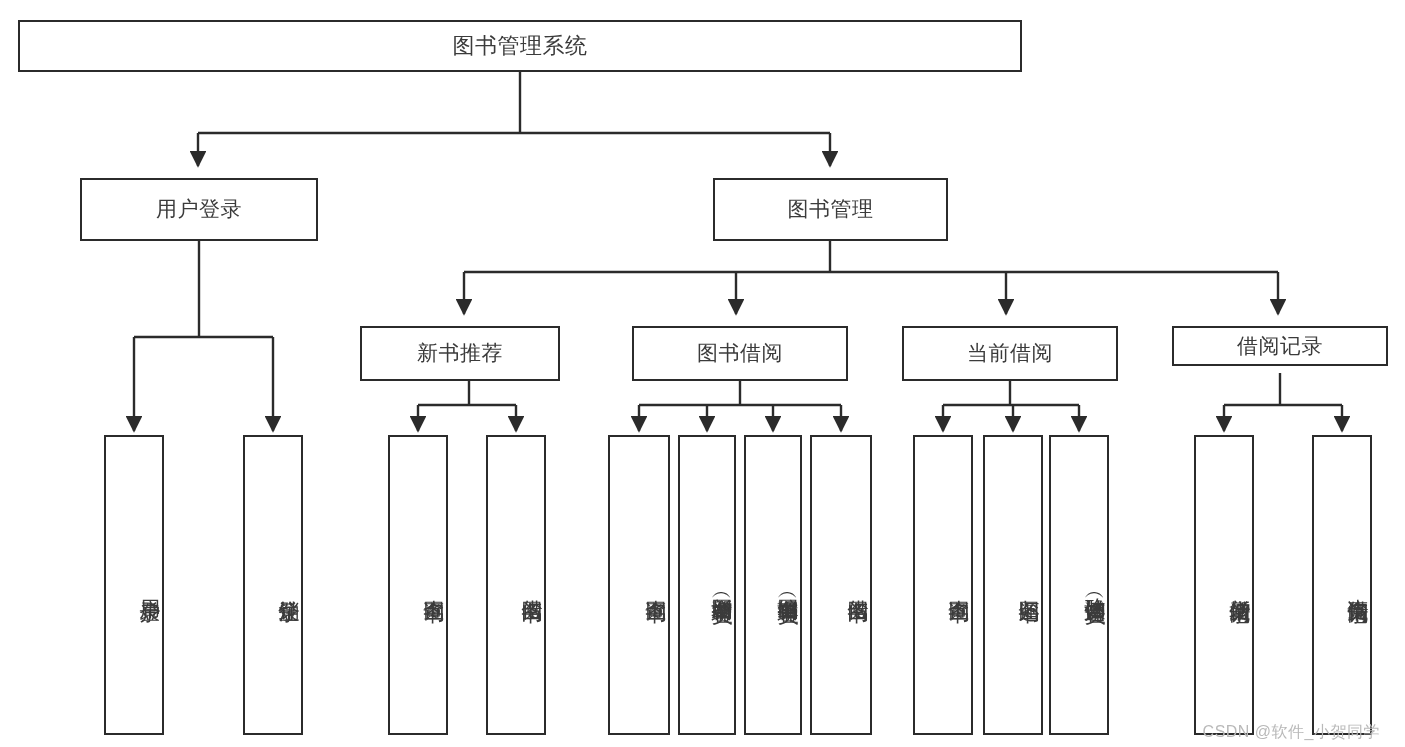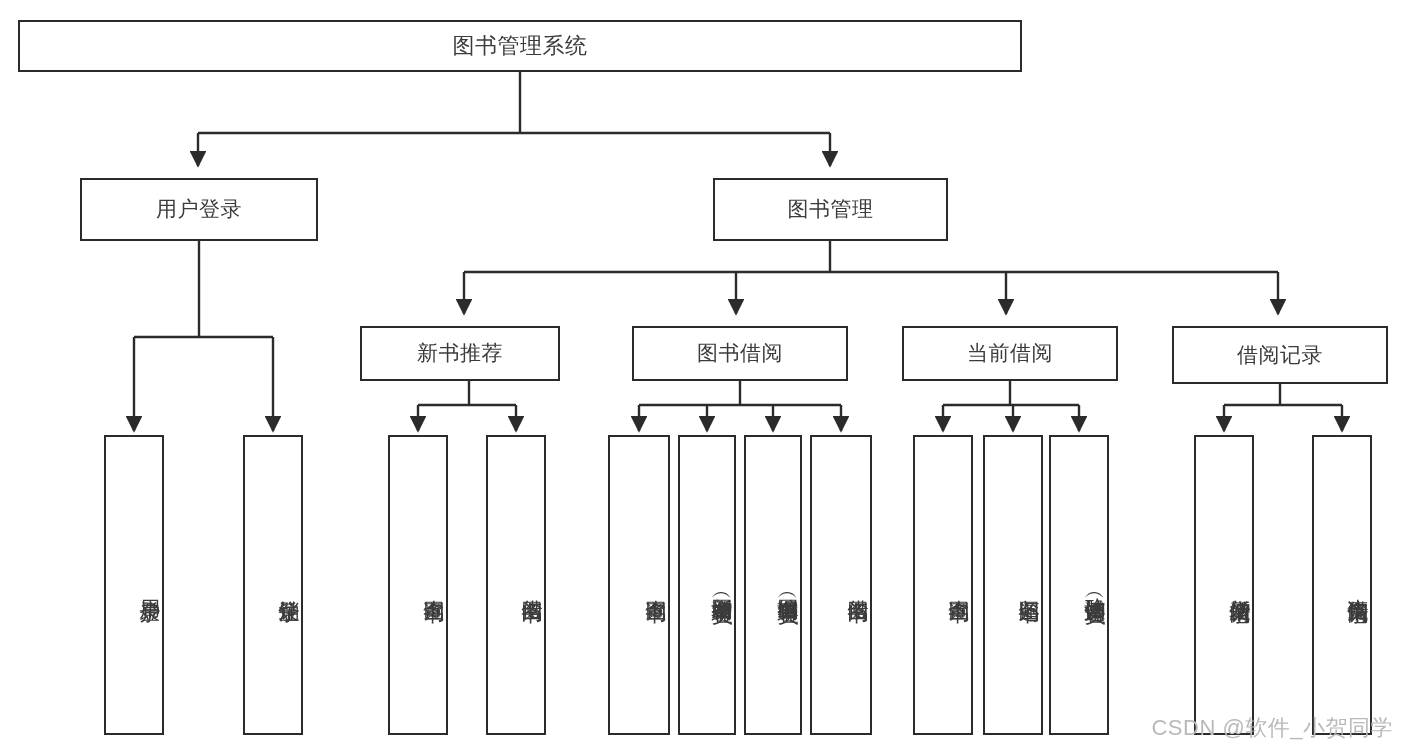--- a/index.html
+++ b/index.html
@@ -62,23 +62,23 @@
   .wire {
     stroke: #2b2b2b;
     stroke-width: 2.4;
     fill: none;
   }
   .arrowhead {
     fill: #2b2b2b;
   }
   #watermark {
     position: absolute;
-    right: 12px;
+    right: 25px;
     bottom: 4px;
-    font-size: 22px;
+    font-size: 16px;
     color: #b9b9b9;
     letter-spacing: 0.5px;
     white-space: nowrap;
   }
 </style>
 </head>
 <body>
 
 <div id="canvas">
 
@@ -131,21 +131,21 @@
   </svg>
 
   <div class="node node-h node-title" style="left: 18px; top: 12px; width: 1004px; height: 52px;">图书管理系统</div>
 
   <div class="node node-h" style="left: 80px; top: 170px; width: 238px; height: 63px;">用户登录</div>
   <div class="node node-h" style="left: 713px; top: 170px; width: 235px; height: 63px; text-align: right;">图书管理</div>
 
   <div class="node node-h" style="left: 360px; top: 318px; width: 200px; height: 55px;">新书推荐</div>
   <div class="node node-h" style="left: 632px; top: 318px; width: 216px; height: 55px;">图书借阅</div>
   <div class="node node-h" style="left: 902px; top: 318px; width: 216px; height: 55px;">当前借阅</div>
-  <div class="node node-h" style="left: 1172px; top: 318px; width: 216px; height: 58px;">借阅记录</div>
+  <div class="node node-h" style="left: 1172px; top: 318px; width: 216px; height: 40px;">借阅记录</div>
 
   <div class="node node-v" style="left: 104px; top: 435px; width: 60px; height: 300px;">用户登录</div>
   <div class="node node-v" style="left: 243px; top: 435px; width: 60px; height: 300px;">注销登录</div>
   <div class="node node-v" style="left: 388px; top: 435px; width: 60px; height: 300px;">查询图书</div>
   <div class="node node-v" style="left: 486px; top: 435px; width: 60px; height: 300px;">借阅图书</div>
   <div class="node node-v" style="left: 608px; top: 435px; width: 62px; height: 300px;">查询图书</div>
   <div class="node node-v tall" style="left: 678px; top: 435px; width: 58px; height: 300px;">新增图书（管理员）</div>
   <div class="node node-v tall" style="left: 744px; top: 435px; width: 58px; height: 300px;">编辑图书（管理员）</div>
   <div class="node node-v" style="left: 810px; top: 435px; width: 62px; height: 300px;">借阅图书</div>
   <div class="node node-v" style="left: 913px; top: 435px; width: 60px; height: 300px;">查询图书</div>

